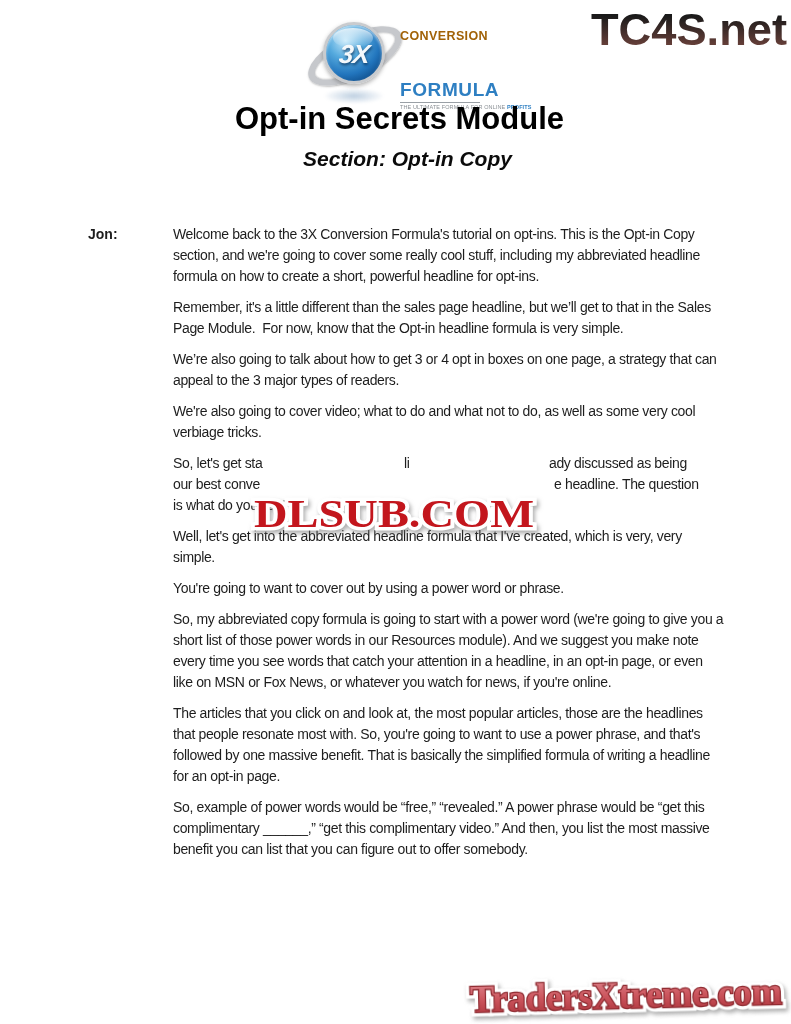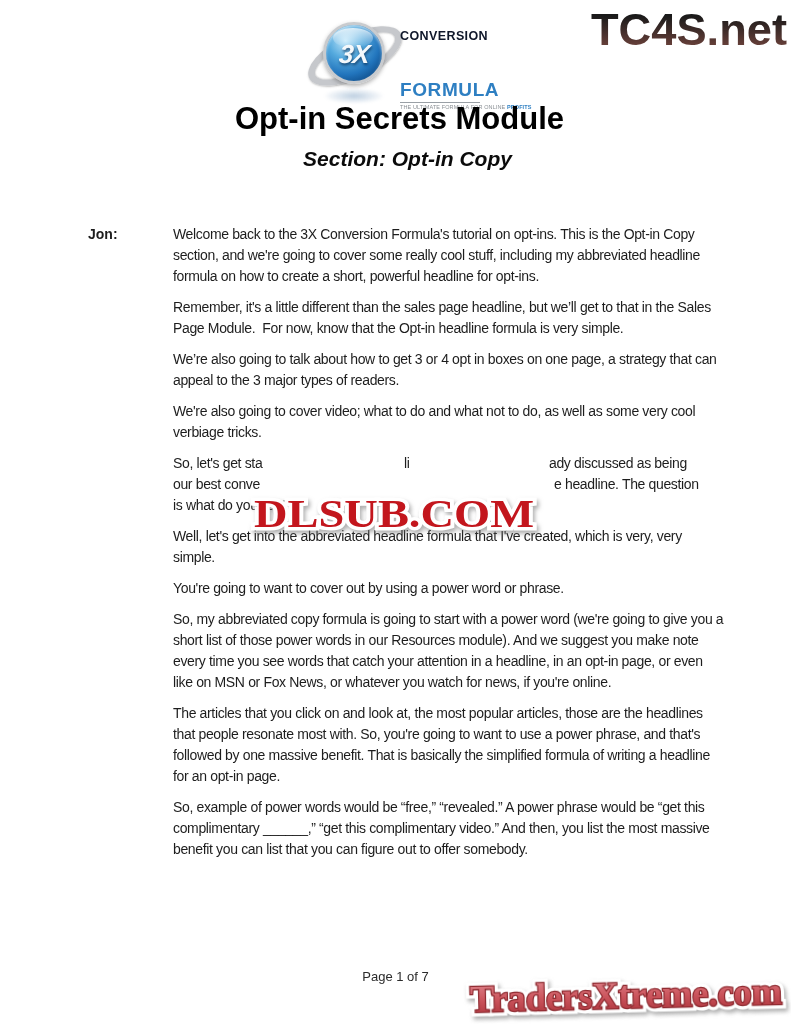--- a/index.html
+++ b/index.html
@@ -30,21 +30,21 @@
     position:absolute; left:0; top:14px; width:100%; text-align:center;
     font-size:26px; font-weight:bold; font-style:italic; color:#f4f8fb;
     transform:skewX(-6deg); text-shadow:1px 2px 3px rgba(5,40,80,.75); letter-spacing:-1px;
   }
   .sphere-reflection{
     position:absolute; left:17px; top:82px; width:62px; height:16px; border-radius:50%;
     background:radial-gradient(ellipse at center, rgba(70,120,170,.35) 0%, rgba(255,255,255,0) 70%);
     filter:blur(1px);
   }
   .logo-text{position:absolute; left:94px; top:24px; width:80px;}
-  .logo-line1{font-size:12.5px; font-weight:bold; color:#0f172a; letter-spacing:.4px; line-height:13px;}
+  .logo-line1{font-size:12.5px; font-weight:bold; color:#a16207; letter-spacing:.4px; line-height:13px;}
   .logo-line2{font-size:19px; font-weight:bold; color:var(--formula-blue,#2e7fc2); letter-spacing:.6px; line-height:20px;margin-top:37px;}
   .logo-tagline{
     margin-top:2px; border-top:1px solid #9aa0a6; padding-top:1px;
     font-size:5.5px; color:#8a8f94; white-space:nowrap; letter-spacing:.1px;
   }
   .logo-tagline .blue{color:var(--formula-blue,#2e7fc2); font-weight:bold;}
 
   
   .wm-tc4s{position:absolute; right:1px; top:2px;}
   .wm-dlsub{position:absolute; left:243px; top:483px; z-index:6;
@@ -122,21 +122,20 @@
         <p><span>So, my abbreviated copy formula is going to start with a power word (we're going to give you a short list of those power words in our Resources module). And we suggest you make note every time you see words that catch your attention in a headline, in an opt-in page, or even like on MSN or Fox News, or whatever you watch for news, if you're online.</span></p>
         <p><span>The articles that you click on and look at, the most popular articles, those are the headlines that people resonate most with. So, you're going to want to use a power phrase, and that's followed by </span><span class="b">one massive benefit</span><span>. That is basically the simplified formula of writing a headline for an opt-in page.</span></p>
         <p><span>So, example of power words would be “free,” “revealed.” A power phrase would be “get this complimentary ______,” “get this complimentary video.” And then, you list the most massive benefit you can list that you can figure out to offer somebody.</span></p>
       </div>
   </div>
 
   <svg class="wm-dlsub" width="302" height="58">
     <text x="151" y="44" text-anchor="middle" font-family="Liberation Serif, serif" font-size="41" font-weight="bold" style="paint-order:stroke; stroke:#ffffff; stroke-width:7px; fill:#c3161d;" textLength="280" lengthAdjust="spacingAndGlyphs">DLSUB.COM</text>
   </svg>
 
-  <div class="page-label">Page 1 of 7</div>
 
   <svg class="wm-traders" width="328" height="54">
     <defs>
       <linearGradient id="gTr" x1="0" y1="0" x2="0" y2="1">
         <stop offset="0" stop-color="#e08b92"></stop>
         <stop offset="0.5" stop-color="#cc565e"></stop>
         <stop offset="1" stop-color="#a93038"></stop>
       </linearGradient>
     </defs>
     <text x="164" y="40" text-anchor="middle" font-family="Liberation Serif, serif" font-size="37" font-weight="bold" style="paint-order:stroke; stroke:#ffffff; stroke-width:9px; fill:#ffffff;" textLength="312" lengthAdjust="spacingAndGlyphs">TradersXtreme.com</text>

